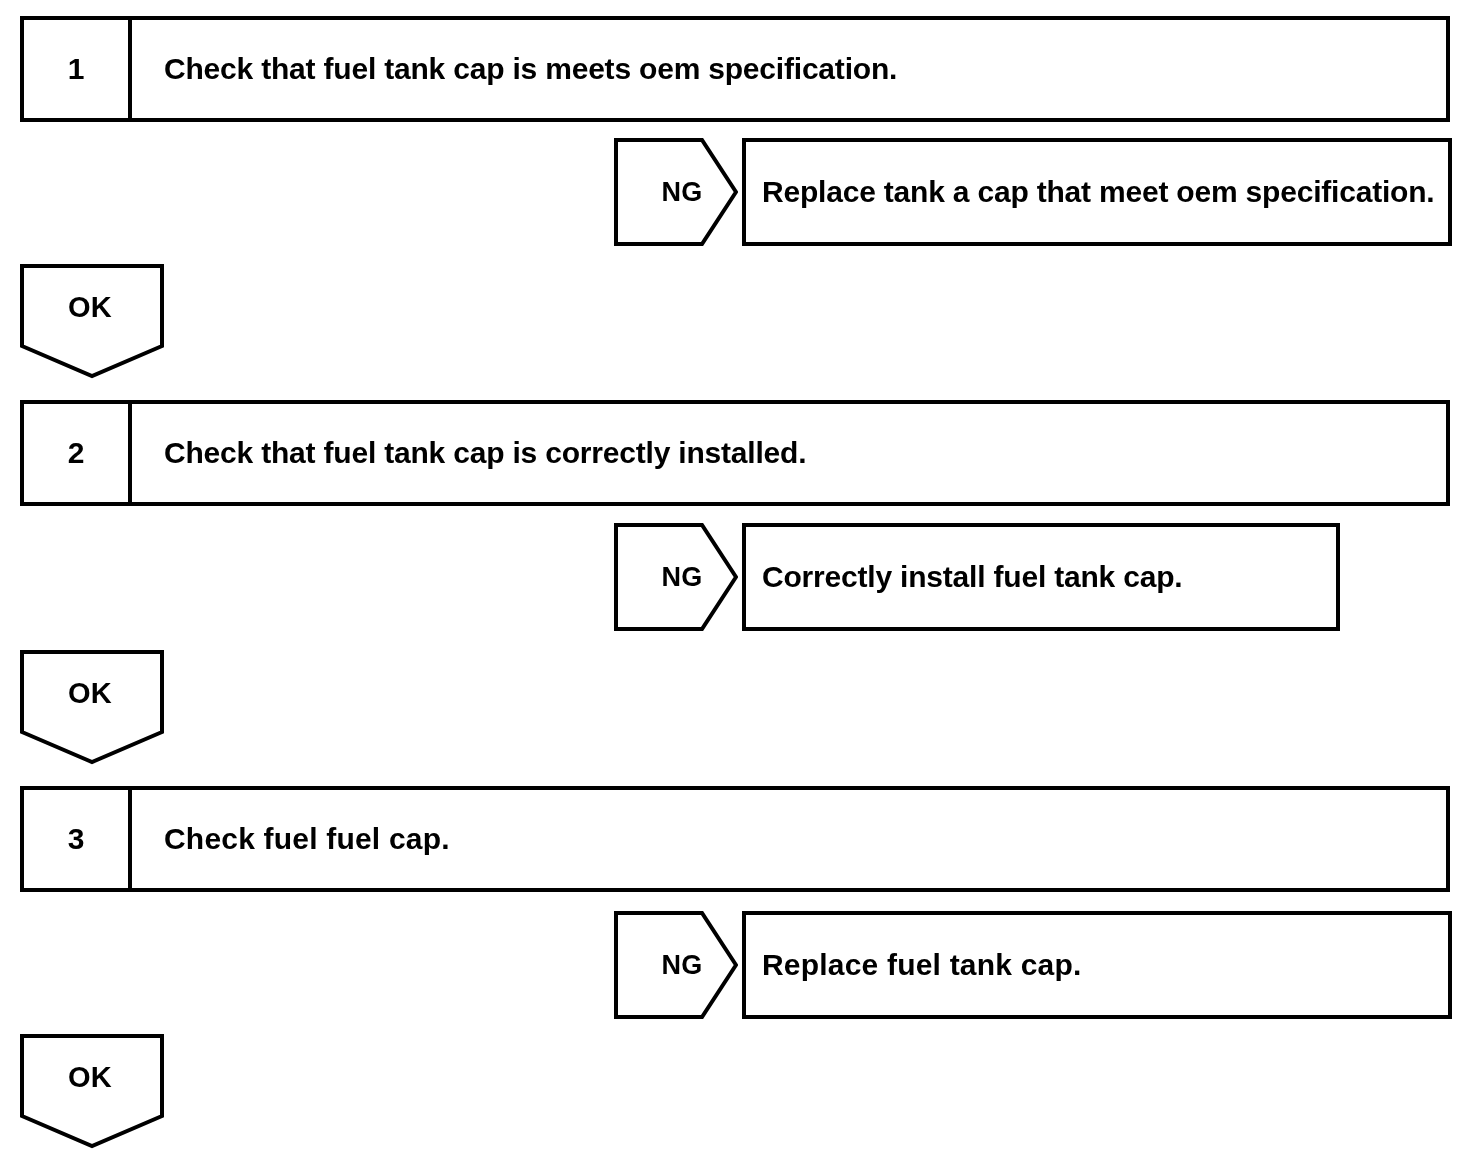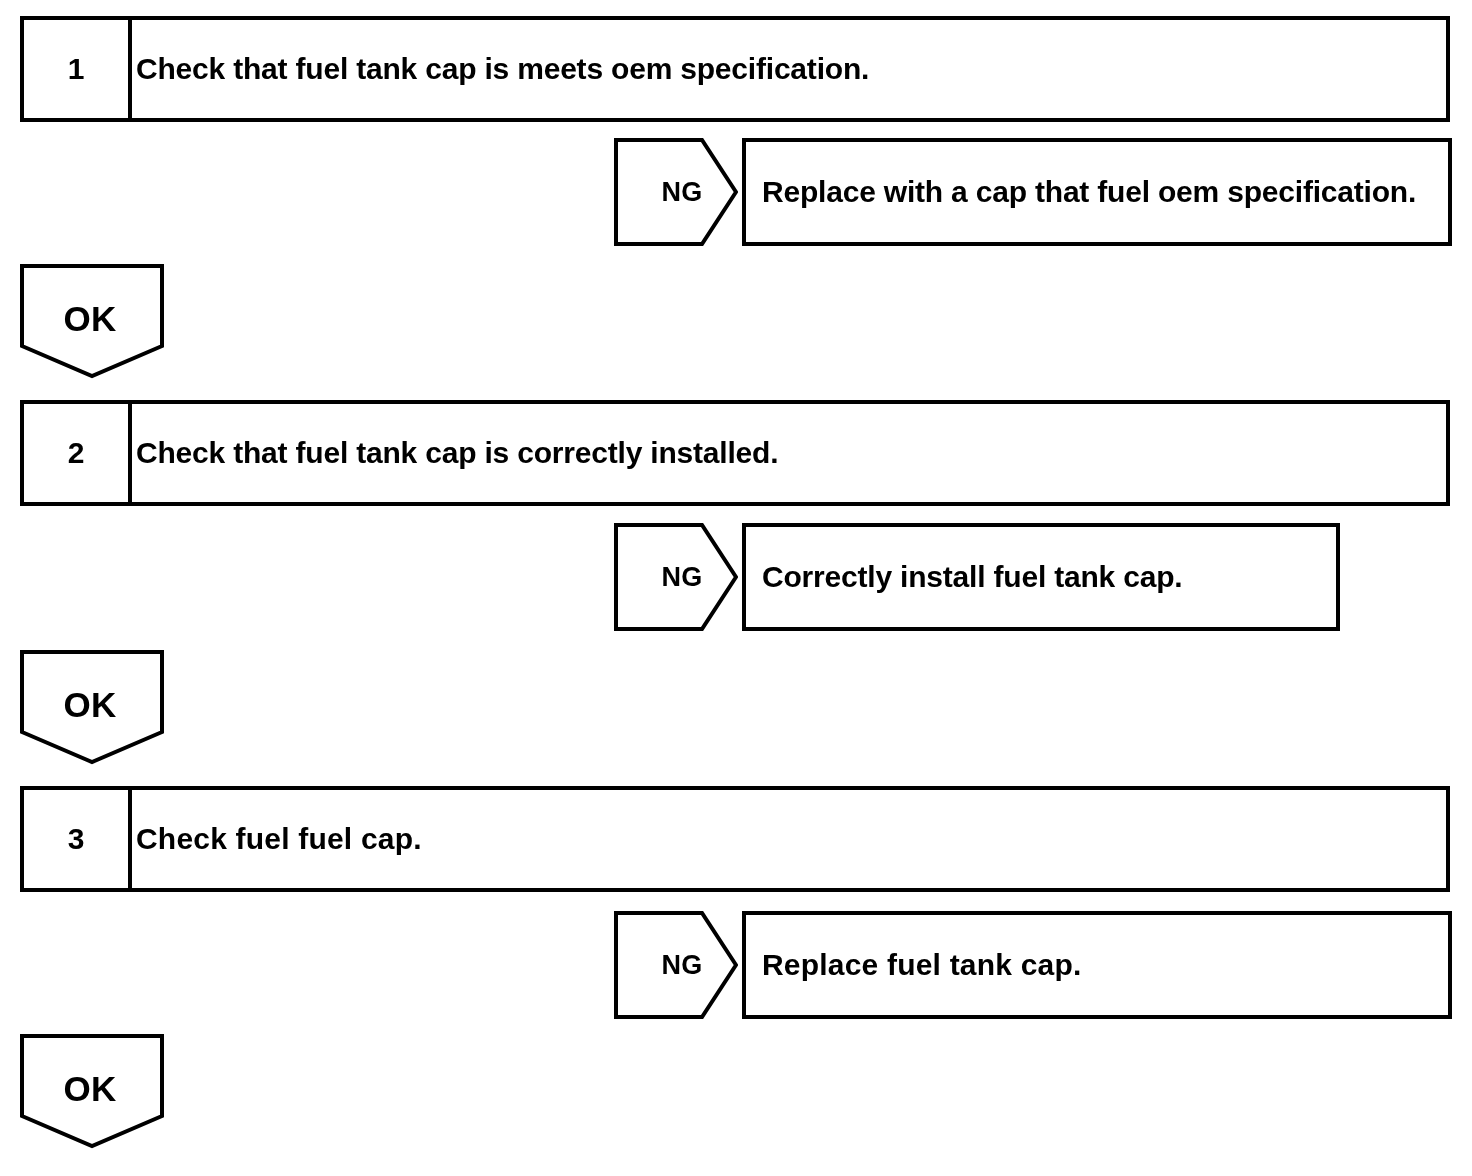--- a/index.html
+++ b/index.html
@@ -56,21 +56,21 @@
     right: 0;
     top: 0;
     bottom: 0;
     display: flex;
     align-items: center;
   }
   .step-text {
     font-size: 30px;
     font-weight: bold;
     line-height: 1.05;
-    padding-left: 4px;
+    padding-left: 32px;
     white-space: nowrap;
   }
   .cond-tight { font-stretch: condensed; letter-spacing: -0.2px; }
   .cond-wide  { letter-spacing: 0.2px; }
 
   
   .ng-group { position: absolute; }
   .ng-tag {
     position: absolute;
     left: 0;
@@ -115,27 +115,27 @@
   
   .ok-tag {
     position: absolute;
     width: 144px;
     height: 116px;
   }
   .ok-tag svg { display: block; width: 144px; height: 116px; }
   .ok-label {
     position: absolute;
     left: 0;
-    top: 12px;
+    top: 0;
     width: 140px;
     height: 86px;
     display: flex;
     align-items: center;
     justify-content: center;
-    font-size: 35px;
+    font-size: 29px;
     font-weight: bold;
     font-stretch: condensed;
     letter-spacing: 0.3px;
   }
 </style>
 </head>
 <body>
 
 <div id="diagram">
 
@@ -149,21 +149,21 @@
   </div>
 
   <div class="ng-group" style="left:614px; top:138px; width:838px; height:108px;">
     <div class="ng-tag">
       <svg viewBox="0 0 124 108" preserveAspectRatio="none" aria-hidden="true">
         <polygon points="2,2 88,2 122,54 88,106 2,106" fill="#ffffff" stroke="#000000" stroke-width="4" stroke-linejoin="miter"></polygon>
       </svg>
       <span class="ng-label">NG</span>
     </div>
     <div class="ng-box" style="width:710px;">
-      <span class="ng-box-text cond-tight">Replace with a cap that fuel oem specification.</span>
+      <span class="ng-box-text cond-tight">Replace tank a cap that meet oem specification.</span>
     </div>
   </div>
 
   <div class="ok-tag" style="left:20px; top:264px;">
     <svg viewBox="0 0 144 116" preserveAspectRatio="none" aria-hidden="true">
       <polygon points="2,2 142,2 142,82 72,112 2,82" fill="#ffffff" stroke="#000000" stroke-width="4" stroke-linejoin="miter"></polygon>
     </svg>
     <span class="ok-label">OK</span>
   </div>
 

